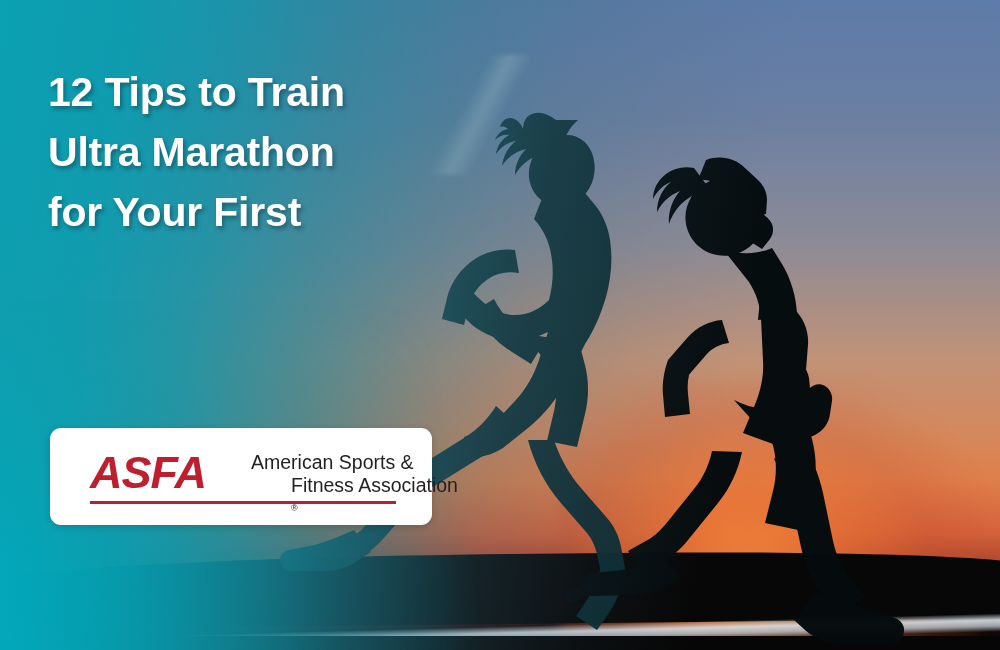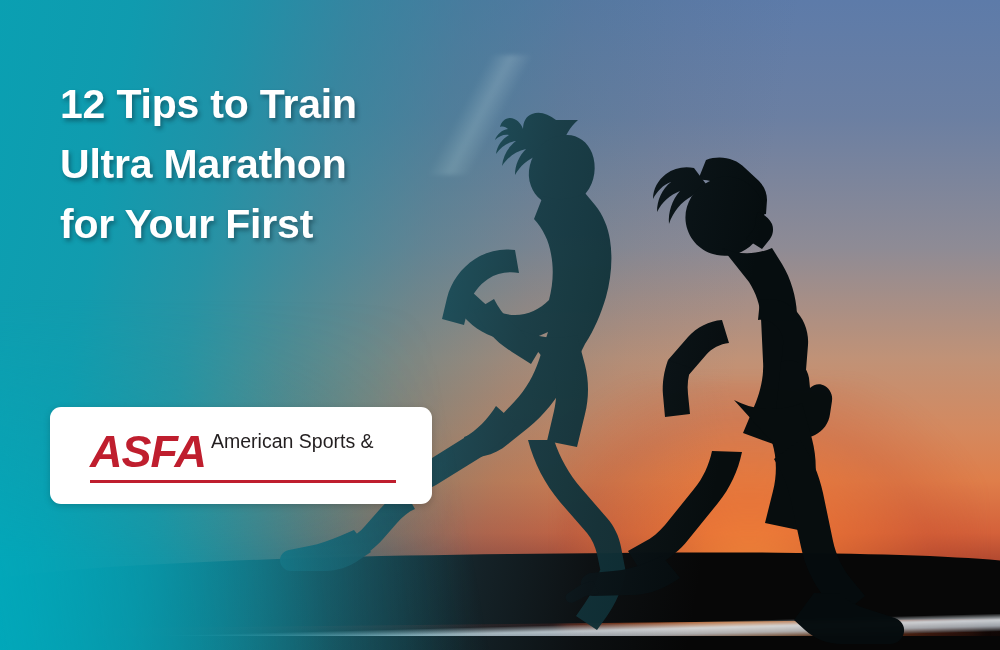--- a/index.html
+++ b/index.html
@@ -127,35 +127,35 @@
     width: 1000px;
     height: 650px;
   }
   .runners svg { display: block; }
 
   
   .headline {
     position: absolute;
     left: 48px;
     top: 62px;
-    margin: 12px;
+    margin: 0;
     color: #ffffff;
     font-size: 41px;
     font-weight: bold;
     line-height: 60px;
     letter-spacing: -0.2px;
     text-shadow: 2px 3px 4px rgba(10,40,50,0.45);
   }
   .headline .line { display: block; white-space: nowrap; }
 
   
   .logo-card {
     position: absolute;
     left: 50px;
-    top: 407px;
+    top: 428px;
     width: 382px;
     height: 97px;
     background: #ffffff;
     border-radius: 11px;
     box-shadow: 0 2px 7px rgba(0,0,0,0.18);
   }
   .logo-inner {
     position: absolute;
     left: 40px;
     top: 22px;
@@ -172,21 +172,21 @@
     line-height: 45px;
     margin-right: 5px;
   }
   .logo-words {
     color: #231f20;
     font-size: 19.5px;
     line-height: 23px;
     font-family: "Liberation Sans", sans-serif;
     padding-top: 1px;
   }
-  .logo-words span { display: block; white-space: nowrap; }
+  .logo-words span { display: block; white-space: nowrap; margin-left: 40px; }
   .logo-reg { font-size: 9px; vertical-align: super; }
   .logo-rule {
     position: absolute;
     left: 40px;
     top: 73px;
     width: 306px;
     height: 2.5px;
     background: #bf1e2e;
   }
 </style>
@@ -291,18 +291,22 @@
     <span class="line">12 Tips to Train</span>
     <span class="line">Ultra Marathon</span>
     <span class="line">for Your First</span>
   </h1>
 
   <div class="logo-card">
     <div class="logo-inner">
       <div class="logo-asfa">ASFA</div>
       <div class="logo-words">
         <span>American Sports &amp;</span>
+        <span>
+            <span>Fitness Association</span>
+            <span class="logo-reg">®</span>
+          </span>
       </div>
     </div>
     <div class="logo-rule"></div>
   </div>
 
 </div>
 
 </body></html>

